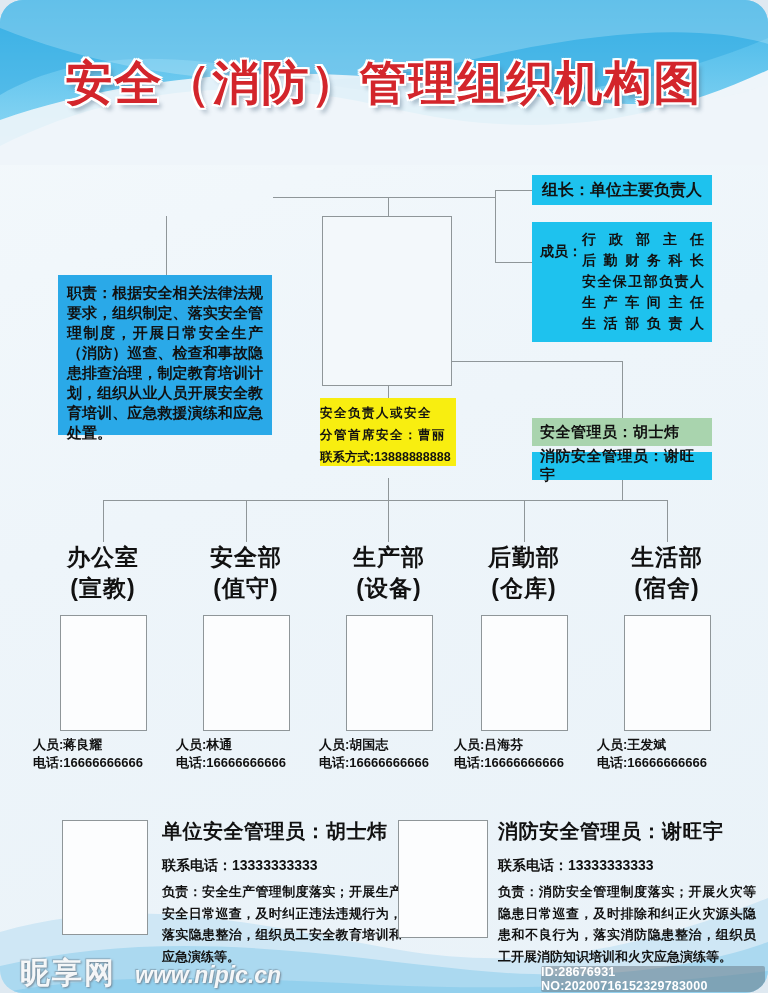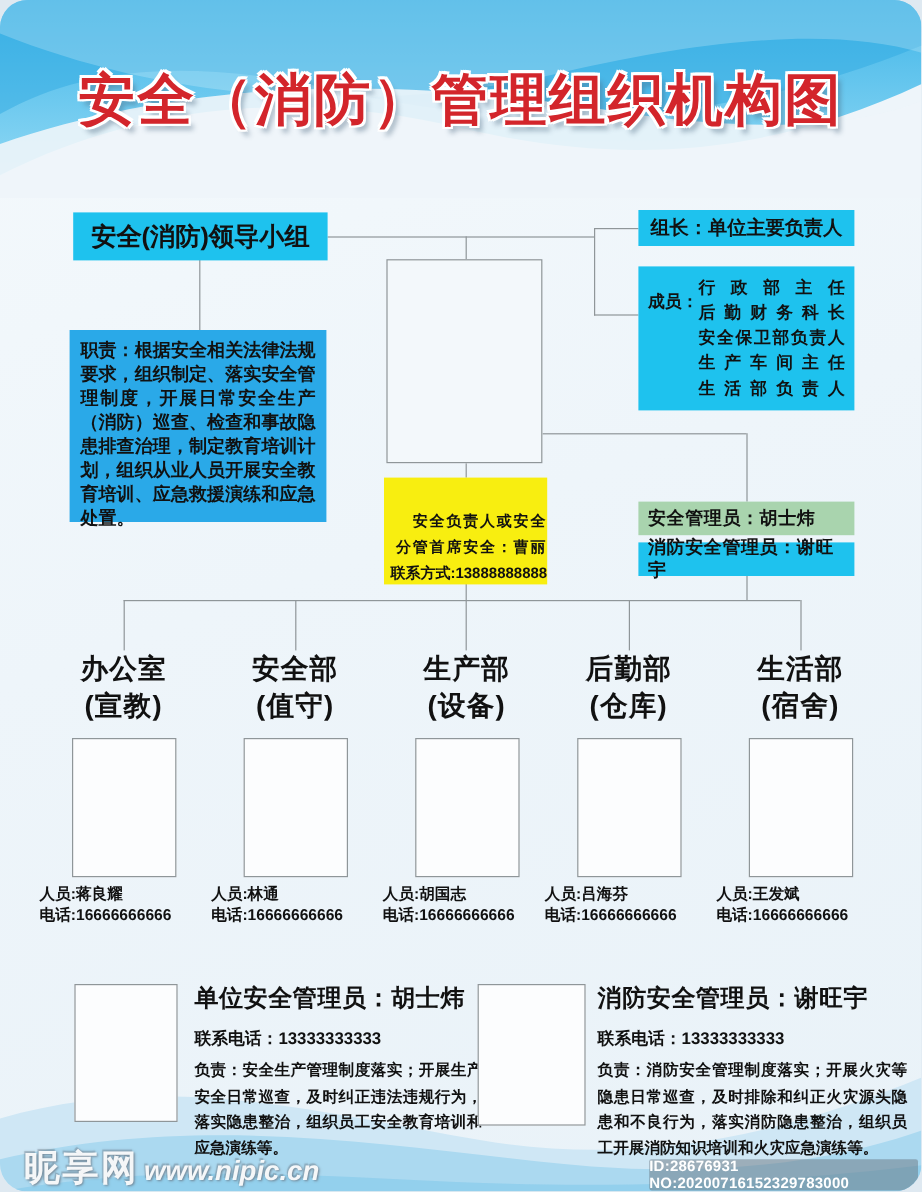--- a/index.html
+++ b/index.html
@@ -34,43 +34,43 @@
     padding:0 10px;display:flex;align-items:center;font-size:16px;font-weight:800;}
   .gleader-box span{width:100%;text-align:justify;text-align-last:justify;}
   .members-box{left:532px;top:222px;width:180px;height:120px;box-sizing:border-box;
     padding:7px 8px;display:flex;font-size:14px;font-weight:800;line-height:21px;}
   .members-box .prefix{white-space:nowrap;margin-top:12px;}
   .members-box .mlist{flex:1;}
   .members-box .mline{text-align:justify;text-align-last:justify;}
 
   .bigbox{left:322px;top:216px;width:130px;height:170px;background:#f3f8fb;border:1px solid #8f9699;box-sizing:border-box;}
 
-  .chief-box{left:320px;top:398px;width:136px;height:89px;box-sizing:border-box;
-    padding-top:25px;text-align:right;font-weight:800;font-size:12.5px;line-height:22px;}
+  .chief-box{left:320px;top:398px;width:136px;height:68px;box-sizing:border-box;
+    padding-top:4px;text-align:left;font-weight:800;font-size:12.5px;line-height:22px;}
   .chief-box .sp{letter-spacing:1.5px;}
 
   .admin-box{left:532px;width:180px;height:28px;box-sizing:border-box;padding:0 8px;
     display:flex;align-items:center;font-size:15px;font-weight:800;letter-spacing:.5px;}
 
   .dept-col{position:absolute;top:542px;width:140px;height:240px;}
   .dept-title{text-align:center;font-size:23px;font-weight:800;line-height:31px;letter-spacing:1px;}
   .dept-box{width:87px;height:116px;margin:11px auto 5px auto;background:#fcfdfe;
     border:1px solid #8f9699;box-sizing:border-box;}
   .dept-info{width:114px;font-size:13px;font-weight:700;line-height:18px;white-space:nowrap;}
 
   .photo-box{width:86px;height:115px;background:#fcfdfe;border:1px solid #8f9699;box-sizing:border-box;}
   .mgr-text{position:absolute;top:818px;}
   .mgr-title{font-size:20px;font-weight:800;letter-spacing:.5px;}
   .mgr-phone{margin-top:12px;font-size:14px;font-weight:700;}
   .mgr-duty{margin-top:6px;font-size:13px;font-weight:700;line-height:21.5px;text-align:justify;text-align-last:left;}
 
   .wm-left{position:absolute;left:20px;top:953px;color:rgba(255,255,255,.92);
     text-shadow:1px 1px 2px rgba(110,125,140,.9),-1px -1px 1px rgba(110,125,140,.5);}
   .wm-left .site{font-size:30px;font-weight:800;letter-spacing:2px;}
-  .wm-left .url{font-size:23px;font-weight:800;font-style:italic;margin-left:4px;}
+  .wm-left .url{font-size:23px;font-weight:800;font-style:italic;margin-left:19px;}
   .wm-right{position:absolute;left:541px;top:966px;width:224px;height:26px;
     background:rgba(105,117,128,.5);border-radius:2px;display:flex;align-items:center;justify-content:center;
     color:#fff;font-size:12.5px;font-weight:600;letter-spacing:.2px;}
 </style>
 </head>
 <body>
 
 <div id="poster">
 
   <svg class="abs" style="left:0;top:0;" width="768" height="165" viewBox="0 0 768 165">
@@ -105,23 +105,20 @@
   <div class="lh" style="left:452px;top:361px;width:170px;"></div>
   <div class="lv" style="left:622px;top:361px;height:57px;"></div>
   <div class="lv" style="left:622px;top:480px;height:20px;"></div>
   <div class="lv" style="left:388px;top:478px;height:64px;"></div>
   <div class="lh" style="left:103px;top:500px;width:564px;"></div>
   <div class="lv" style="left:103px;top:500px;height:42px;"></div>
   <div class="lv" style="left:246px;top:500px;height:42px;"></div>
   <div class="lv" style="left:524px;top:500px;height:42px;"></div>
   <div class="lv" style="left:667px;top:500px;height:42px;"></div>
 
-  <div class="abs cyan leader-box">
-    <span>安全(消防)领导小组</span>
-  </div>
 
   <div class="abs azure duty-box">职责：根据安全相关法律法规要求，组织制定、落实安全管理制度，开展日常安全生产（消防）巡查、检查和事故隐患排查治理，制定教育培训计划，组织从业人员开展安全教育培训、应急救援演练和应急处置。</div>
 
   <div class="abs cyan gleader-box">
     <span>组长：单位主要负责人</span>
   </div>
 
   <div class="abs cyan members-box">
     <span class="prefix">成员：</span>
     <div class="mlist">

